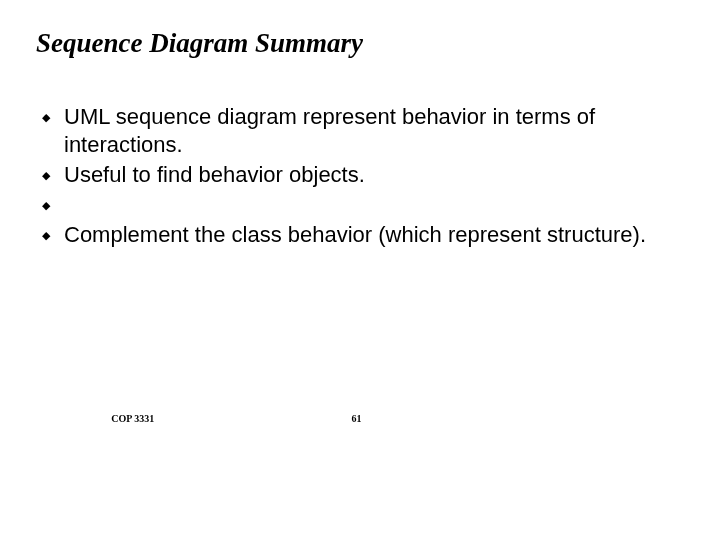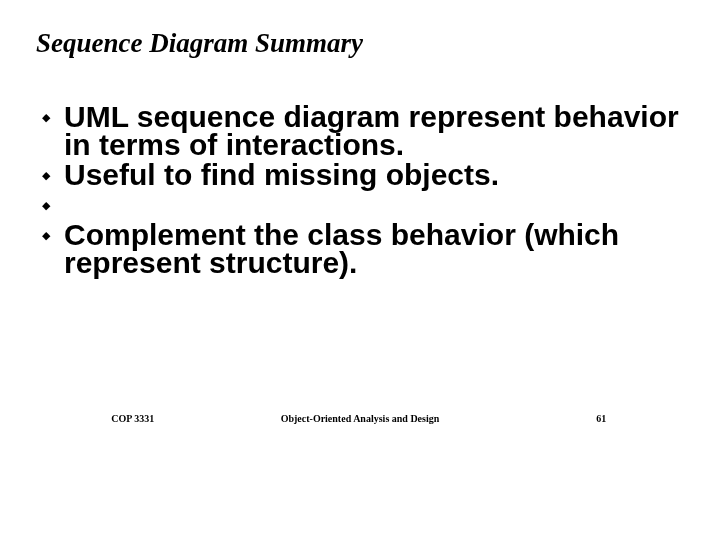--- a/index.html
+++ b/index.html
@@ -2,46 +2,45 @@
 <html><head>
 <meta charset="utf-8">
 <style>
   * { margin: 0; padding: 0; box-sizing: border-box; }
   html, body { width: 720px; height: 540px; background: #fff; font-family: "Times New Roman", Times, serif; color: #000; }
   .slide { width: 720px; height: 452px; position: relative; padding: 28px 36px 0 36px; }
   .title { font-size: 27px; font-style: italic; font-weight: bold; margin-bottom: 44px; }
   .bullets { list-style: none; padding-left: 6px; }
   .bullets li { display: flex; align-items: flex-start; margin-bottom: 2px; }
   .bullet-icon { font-size: 11px; line-height: 28px; width: 22px; flex: 0 0 22px; font-family: Arial, sans-serif; }
-  .bullet-text { font-family: Arial, Helvetica, sans-serif; font-size: 30px; line-height: 28px; font-weight: bold; }
+  .bullet-text { font-family: Arial, Helvetica, sans-serif; font-size: 22px; line-height: 28px; }
   .footer { position: absolute; bottom: 28px; left: 0; width: 720px; display: flex; font-family: "Times New Roman", Times, serif; font-size: 10px; font-weight: bold; }
   .footer-left { width: 33%; text-align: center; padding-left: 28px; }
   .footer-center { width: 34%; text-align: center; }
   .footer-right { width: 33%; text-align: center; }
 </style>
 </head>
 <body>
 
 <div class="slide">
   <h1 class="title">Sequence Diagram Summary</h1>
   <ul class="bullets">
     <li>
       <span class="bullet-icon">◆</span>
       <span class="bullet-text">UML sequence diagram represent behavior in terms of interactions.</span>
     </li>
     <li>
       <span class="bullet-icon">◆</span>
-      <span class="bullet-text">Useful to find missing objects.</span>
+      <span class="bullet-text">Useful to find behavior objects.</span>
     </li>
     <li>
       <span class="bullet-icon">◆</span>
     </li>
     <li>
       <span class="bullet-icon">◆</span>
       <span class="bullet-text">Complement the class behavior (which represent structure).</span>
     </li>
   </ul>
   <div class="footer">
     <div class="footer-left">COP 3331</div>
-    <div class="footer-center">Object-Oriented Analysis and Design</div>
     <div class="footer-right">61</div>
   </div>
 </div>
 
 </body></html>

